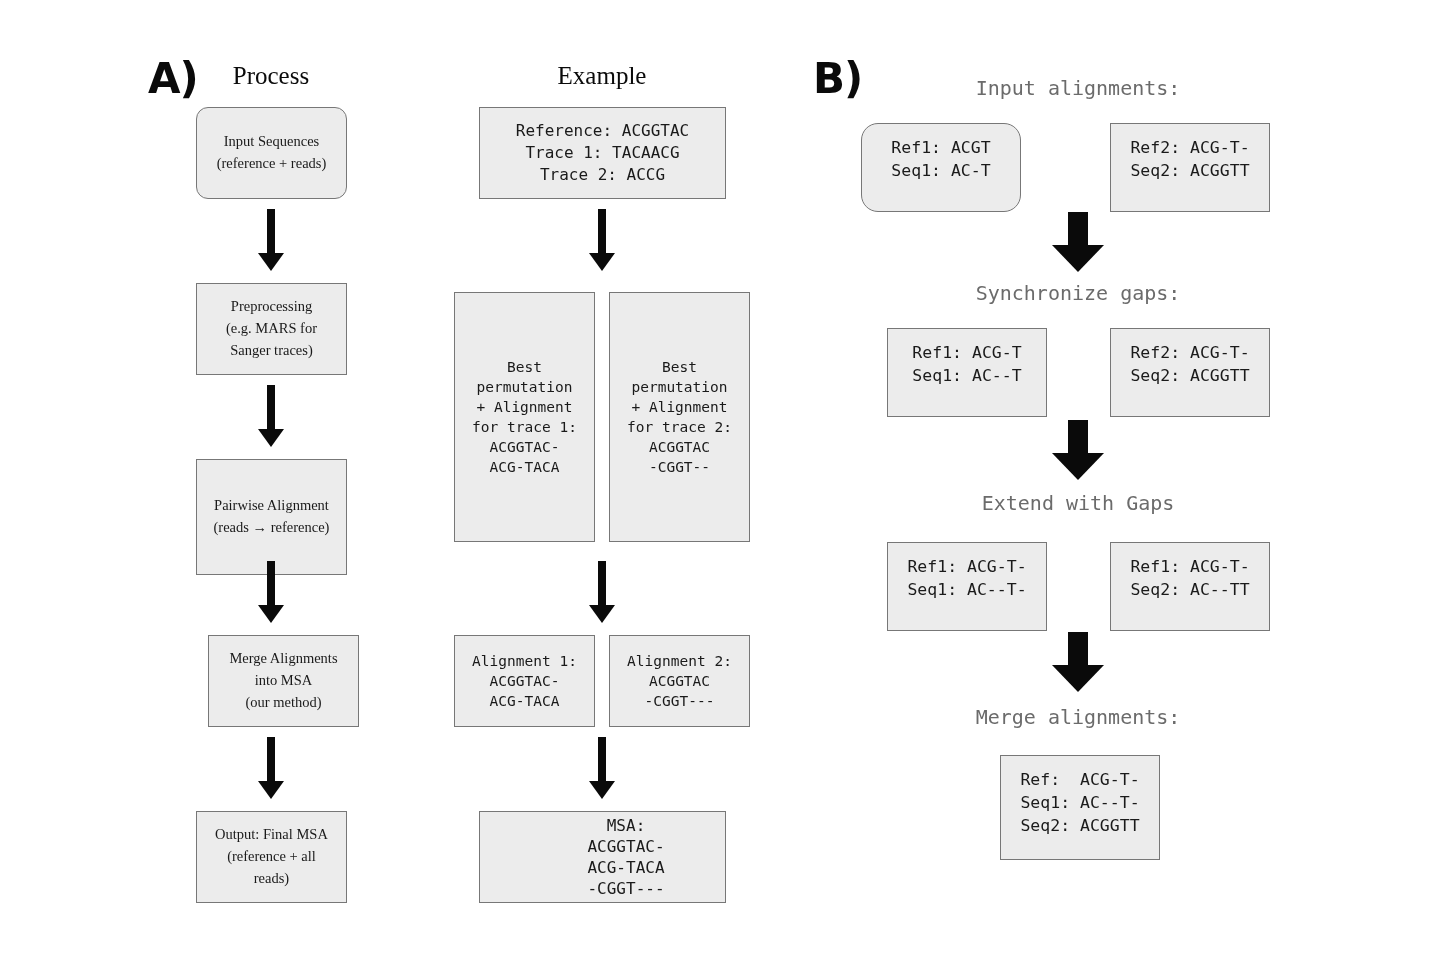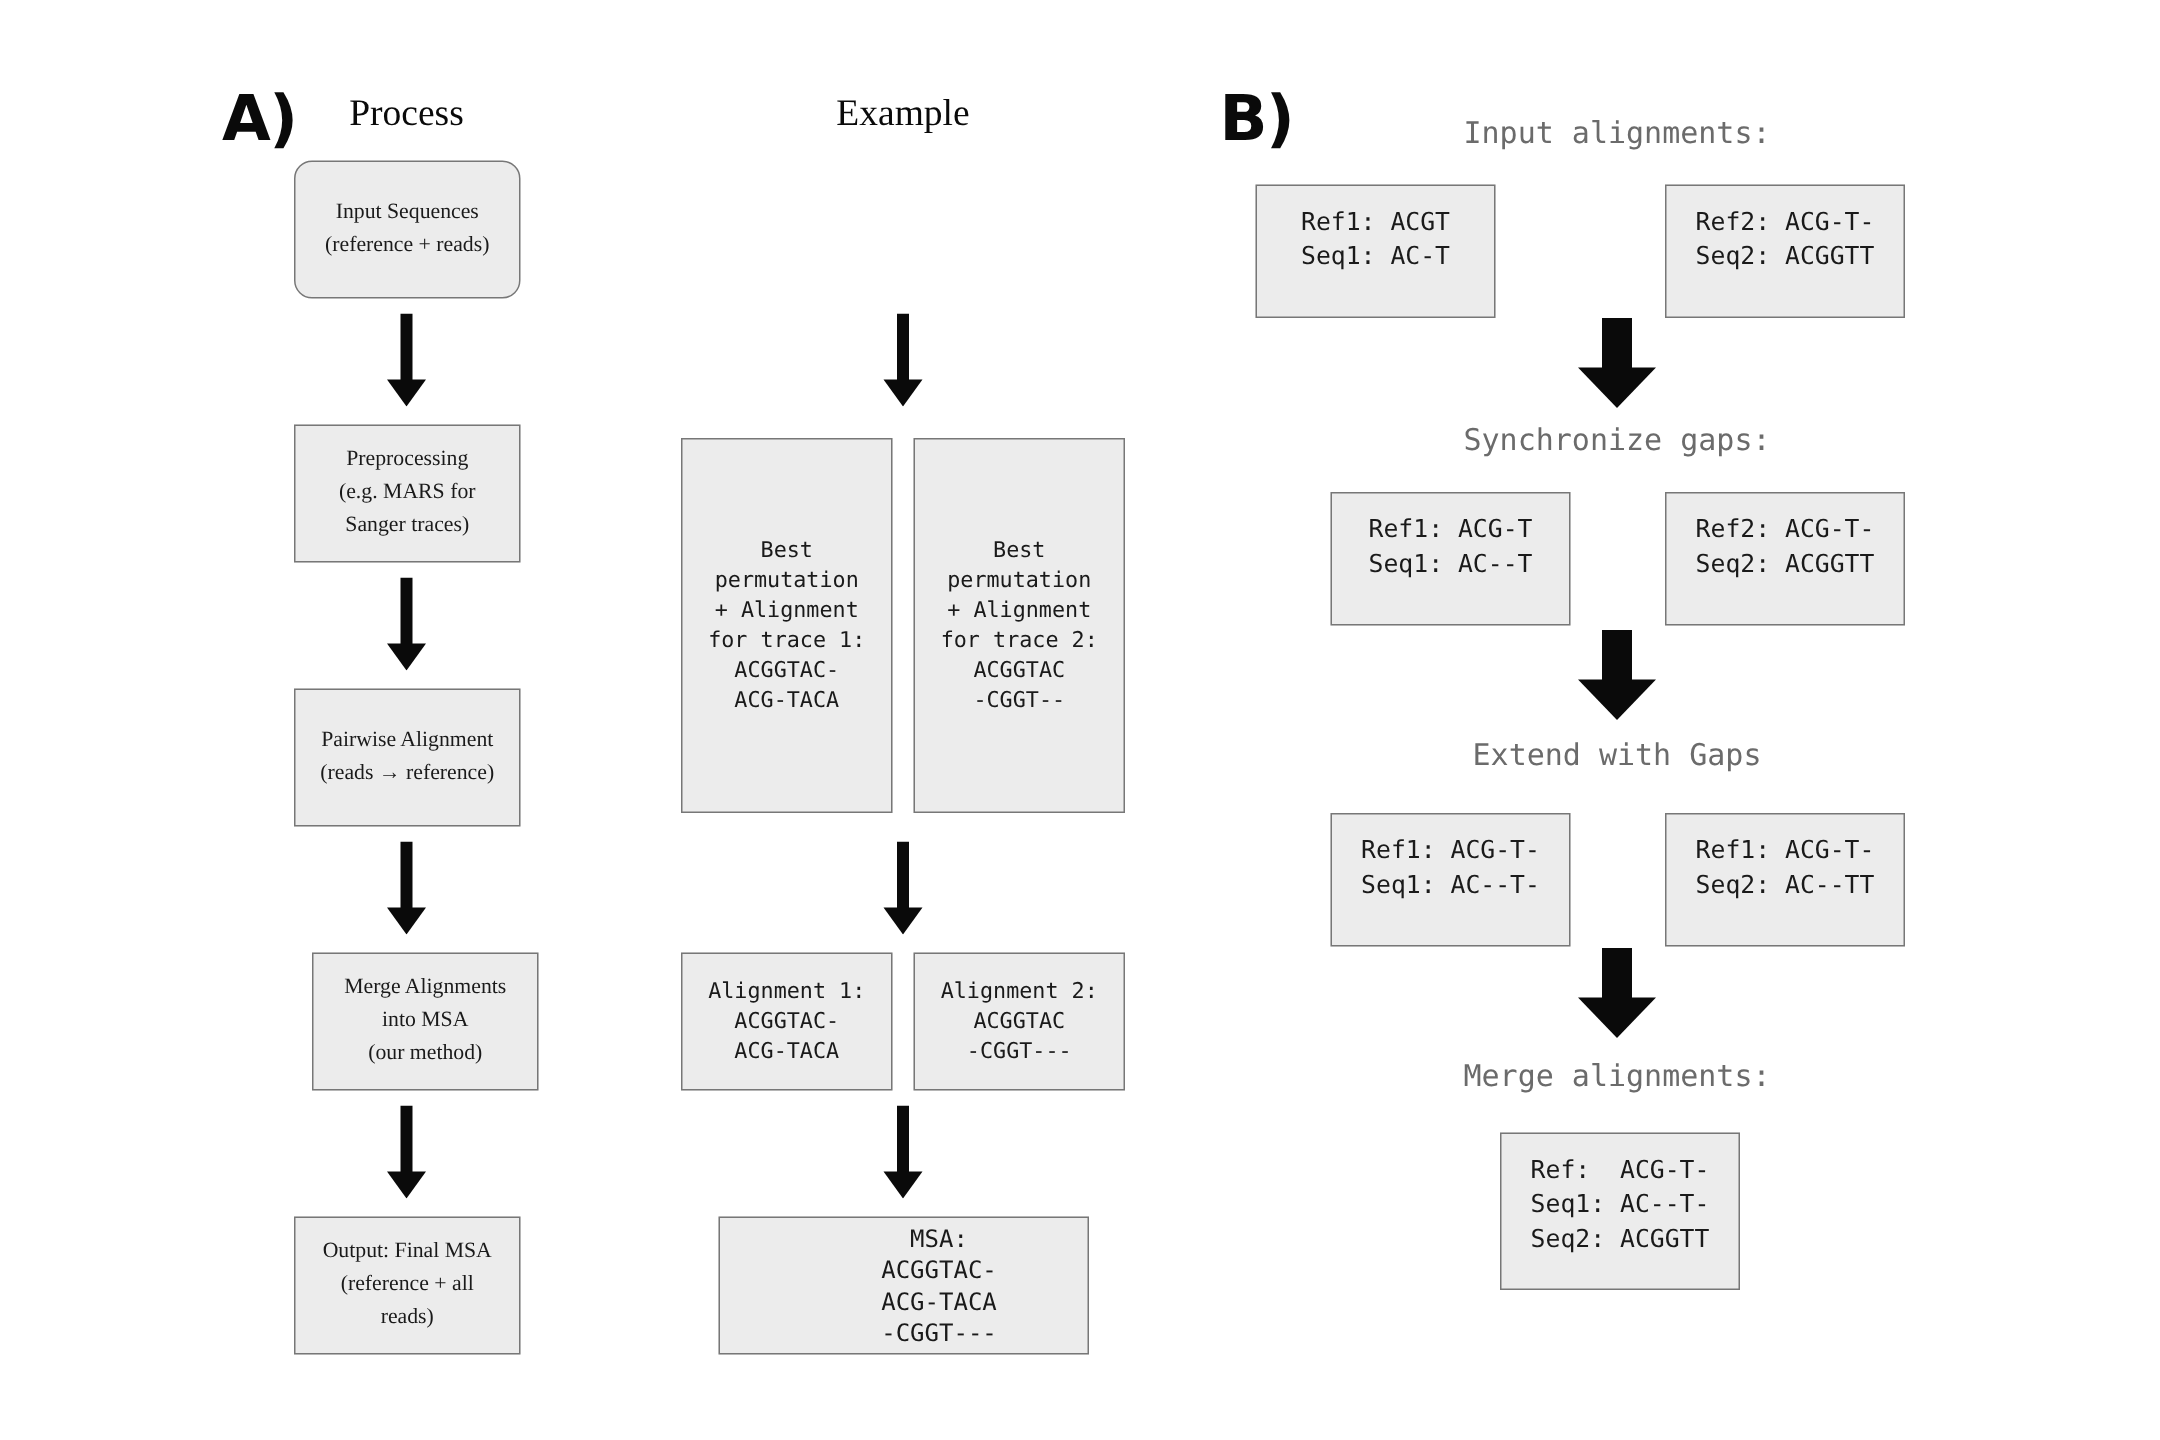--- a/index.html
+++ b/index.html
@@ -81,21 +81,21 @@
     <div class="txt">Input Sequences
 (reference + reads)</div>
   </div>
 
   <div class="abs box serif-box" style="left:196px; top:283px; width:151px; height:92px;">
     <div class="txt">Preprocessing
 (e.g. MARS for
 Sanger traces)</div>
   </div>
 
-  <div class="abs box serif-box" style="left:196px; top:459px; width:151px; height:92px;">
+  <div class="abs box serif-box" style="left:196px; top:459px; width:151px; height:116px;">
     <div class="txt">Pairwise Alignment
 (reads → reference)</div>
   </div>
 
   <div class="abs box serif-box" style="left:196px; top:635px; width:151px; height:92px;margin-left:12px;">
     <div class="txt">Merge Alignments
 into MSA
 (our method)</div>
   </div>
 
@@ -123,20 +123,25 @@
         <polygon points="2,44 28,44 15,62" fill="#0a0a0a"></polygon>
       </svg>
   </div>
   <div class="abs arrow" style="left:256px; top:737px;">
     <svg width="30" height="62" viewBox="0 0 30 62">
         <rect x="11" y="0" width="8" height="46" fill="#0a0a0a"></rect>
         <polygon points="2,44 28,44 15,62" fill="#0a0a0a"></polygon>
       </svg>
   </div>
 
+  <div class="abs box mono-box" style="left:479px; top:107px; width:247px; height:92px; font-size:16px;">
+    <div class="txt">Reference: ACGGTAC
+Trace 1: TACAACG
+Trace 2: ACCG</div>
+  </div>
 
   <div class="abs arrow" style="left:587px; top:209px;">
     <svg width="30" height="62" viewBox="0 0 30 62">
         <rect x="11" y="0" width="8" height="46" fill="#0a0a0a"></rect>
         <polygon points="2,44 28,44 15,62" fill="#0a0a0a"></polygon>
       </svg>
   </div>
 
   <div class="abs box mono-box tall-box" style="left:454px; top:292px; width:141px; height:250px;">
     <div class="txt">Best
@@ -186,21 +191,21 @@
     <div class="txt">MSA:
 ACGGTAC-
 ACG-TACA
 -CGGT---</div>
   </div>
 
   <div class="abs panel-label" style="left:813px; top:54px;">B)</div>
 
   <div class="abs b-header" style="left:868px; top:76px;">Input alignments:</div>
 
-  <div class="abs box b-box" style="left:837px; top:123px; width:160px; height:89px;">
+  <div class="abs box b-box" style="left:861px; top:123px; width:160px; height:89px;border-radius:17px;">
     <div class="txt">Ref1: ACGT
 Seq1: AC-T</div>
   </div>
   <div class="abs box b-box" style="left:1110px; top:123px; width:160px; height:89px;">
     <div class="txt">Ref2: ACG-T-
 Seq2: ACGGTT</div>
   </div>
 
   <div class="abs arrow" style="left:1051px; top:212px;">
     <svg width="54" height="60" viewBox="0 0 54 60">

